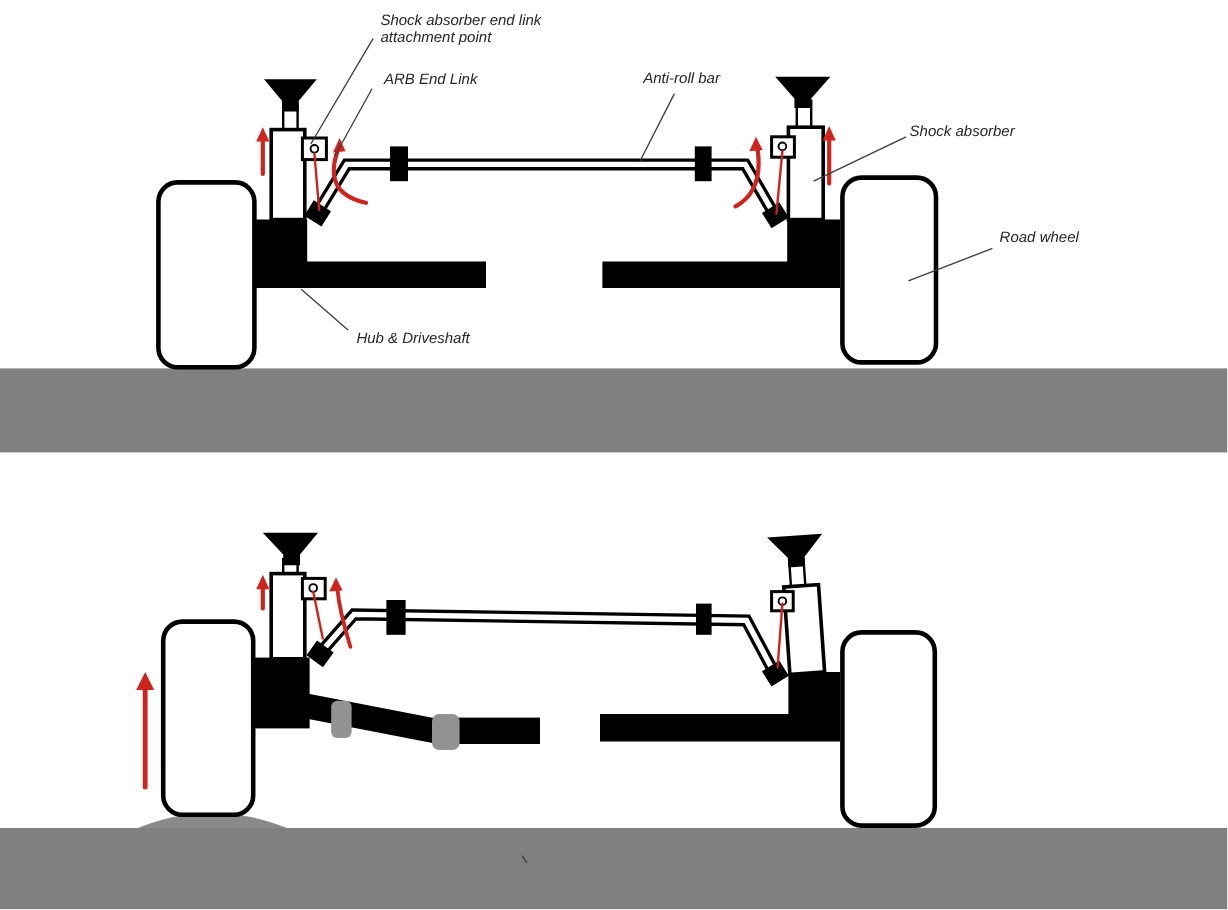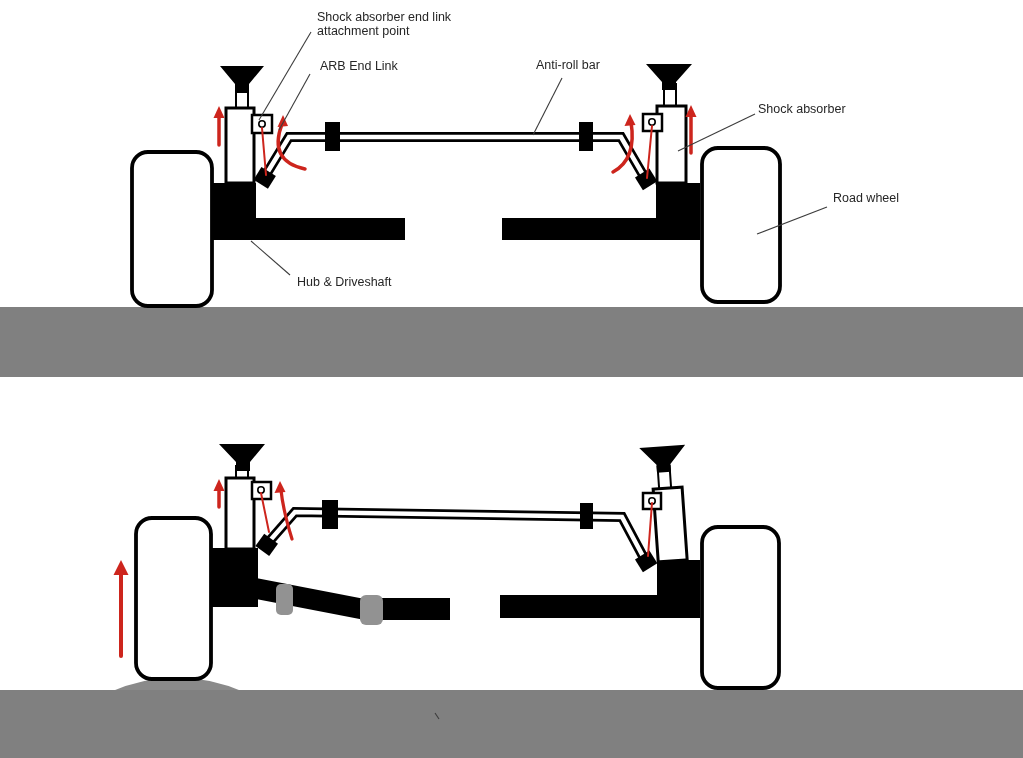--- a/index.html
+++ b/index.html
@@ -1,20 +1,20 @@
 <!DOCTYPE html>
 <html style="--red: #cd251d; --ground: #808080; --bump: #8a8a8a; --joint: #929292; --ink: #000000; --paper: #ffffff; --labeltext: #262626; --pointer: #3c3c3c;"><head>
 <meta charset="utf-8">
 <style>
   :root{
     --red:#cd251d; --ground:#808080; --bump:#8a8a8a; --joint:#929292;
     --ink:#000000; --paper:#ffffff; --labeltext:#262626; --pointer:#3c3c3c;
   }
   html,body{margin:0;padding:0;background:var(--paper);}
-  .stage{width:1023px;height:758px;position:relative;background:var(--paper);}
+  .stage{width:1023px;height:758px;position:relative;background:var(--paper);font-style:italic;}
   svg{display:block;}
   .ink{fill:var(--ink);stroke:none;}
   .white-part{fill:var(--paper);stroke:var(--ink);}
   .tube{fill:none;stroke:var(--ink);stroke-width:10;stroke-linejoin:miter;stroke-linecap:butt;}
   .tube-core{fill:none;stroke:var(--paper);stroke-width:4.5;stroke-linejoin:miter;stroke-linecap:butt;}
   .ground-fill{fill:var(--ground);stroke:none;}
   .bump-fill{fill:var(--bump);stroke:none;}
   .joint-fill{fill:var(--joint);stroke:none;}
   .red-stroke{stroke:var(--red);fill:none;stroke-linecap:round;}
   .red-fill{fill:var(--red);stroke:none;}

